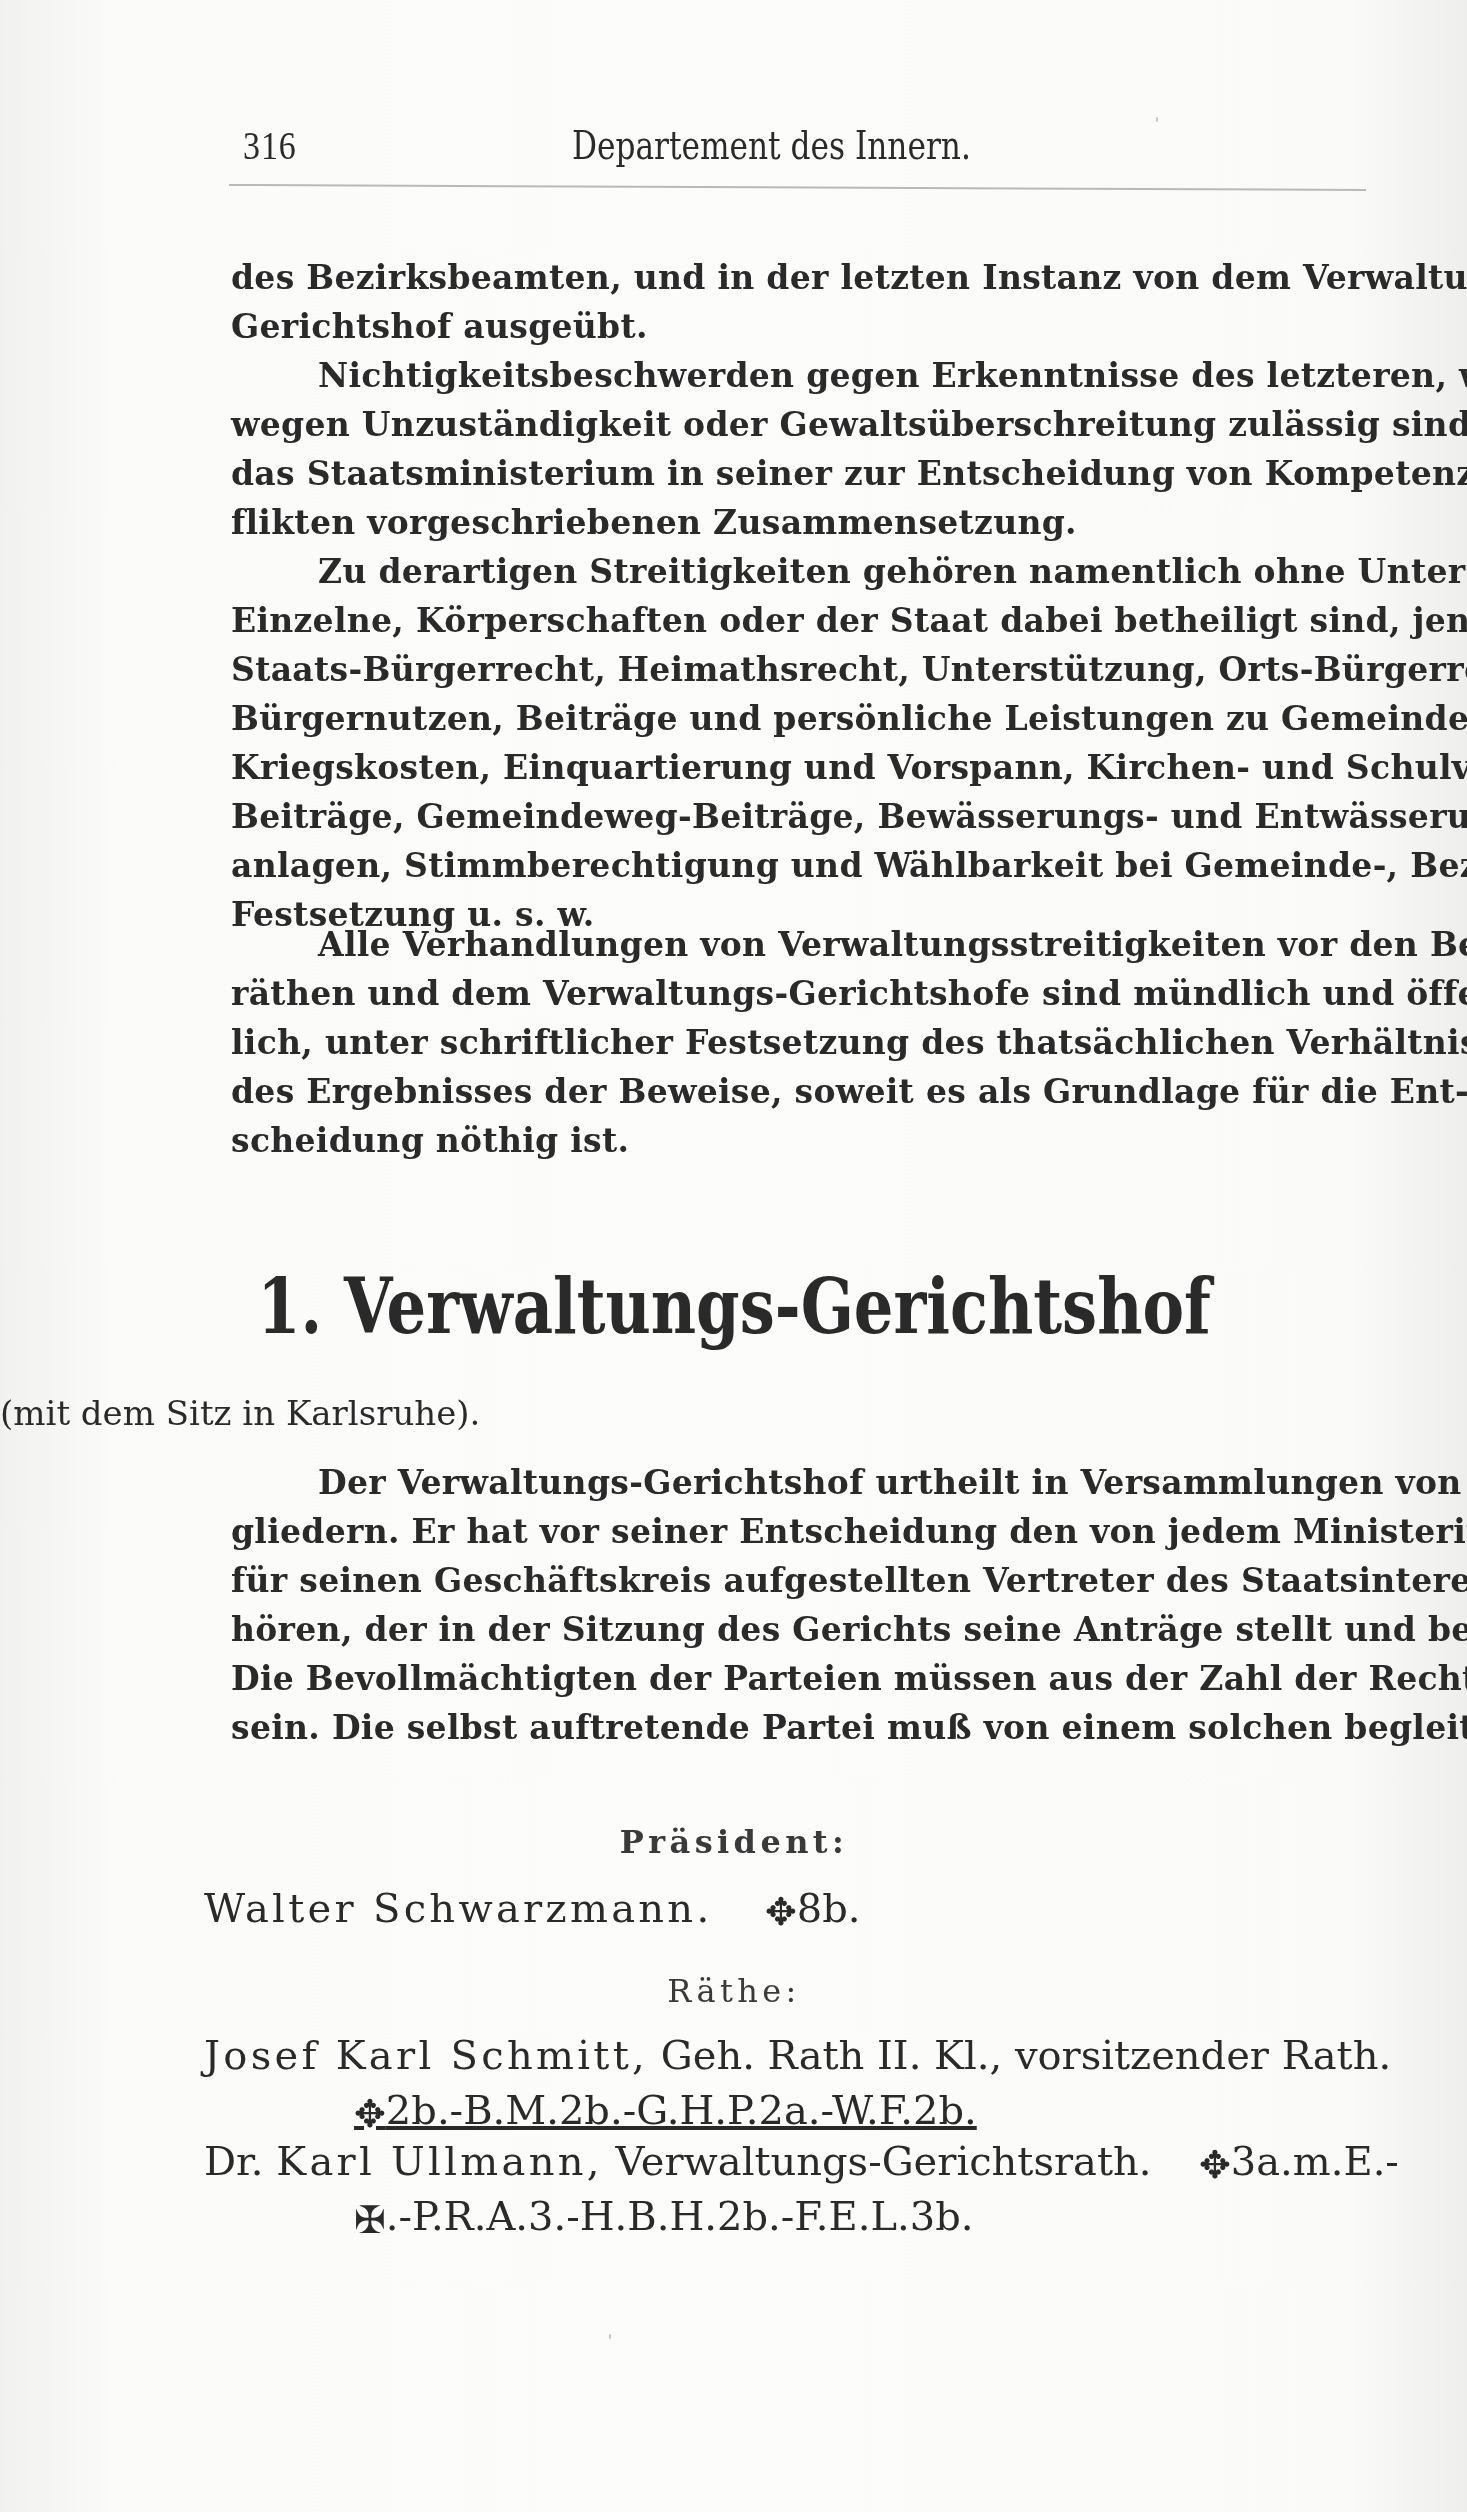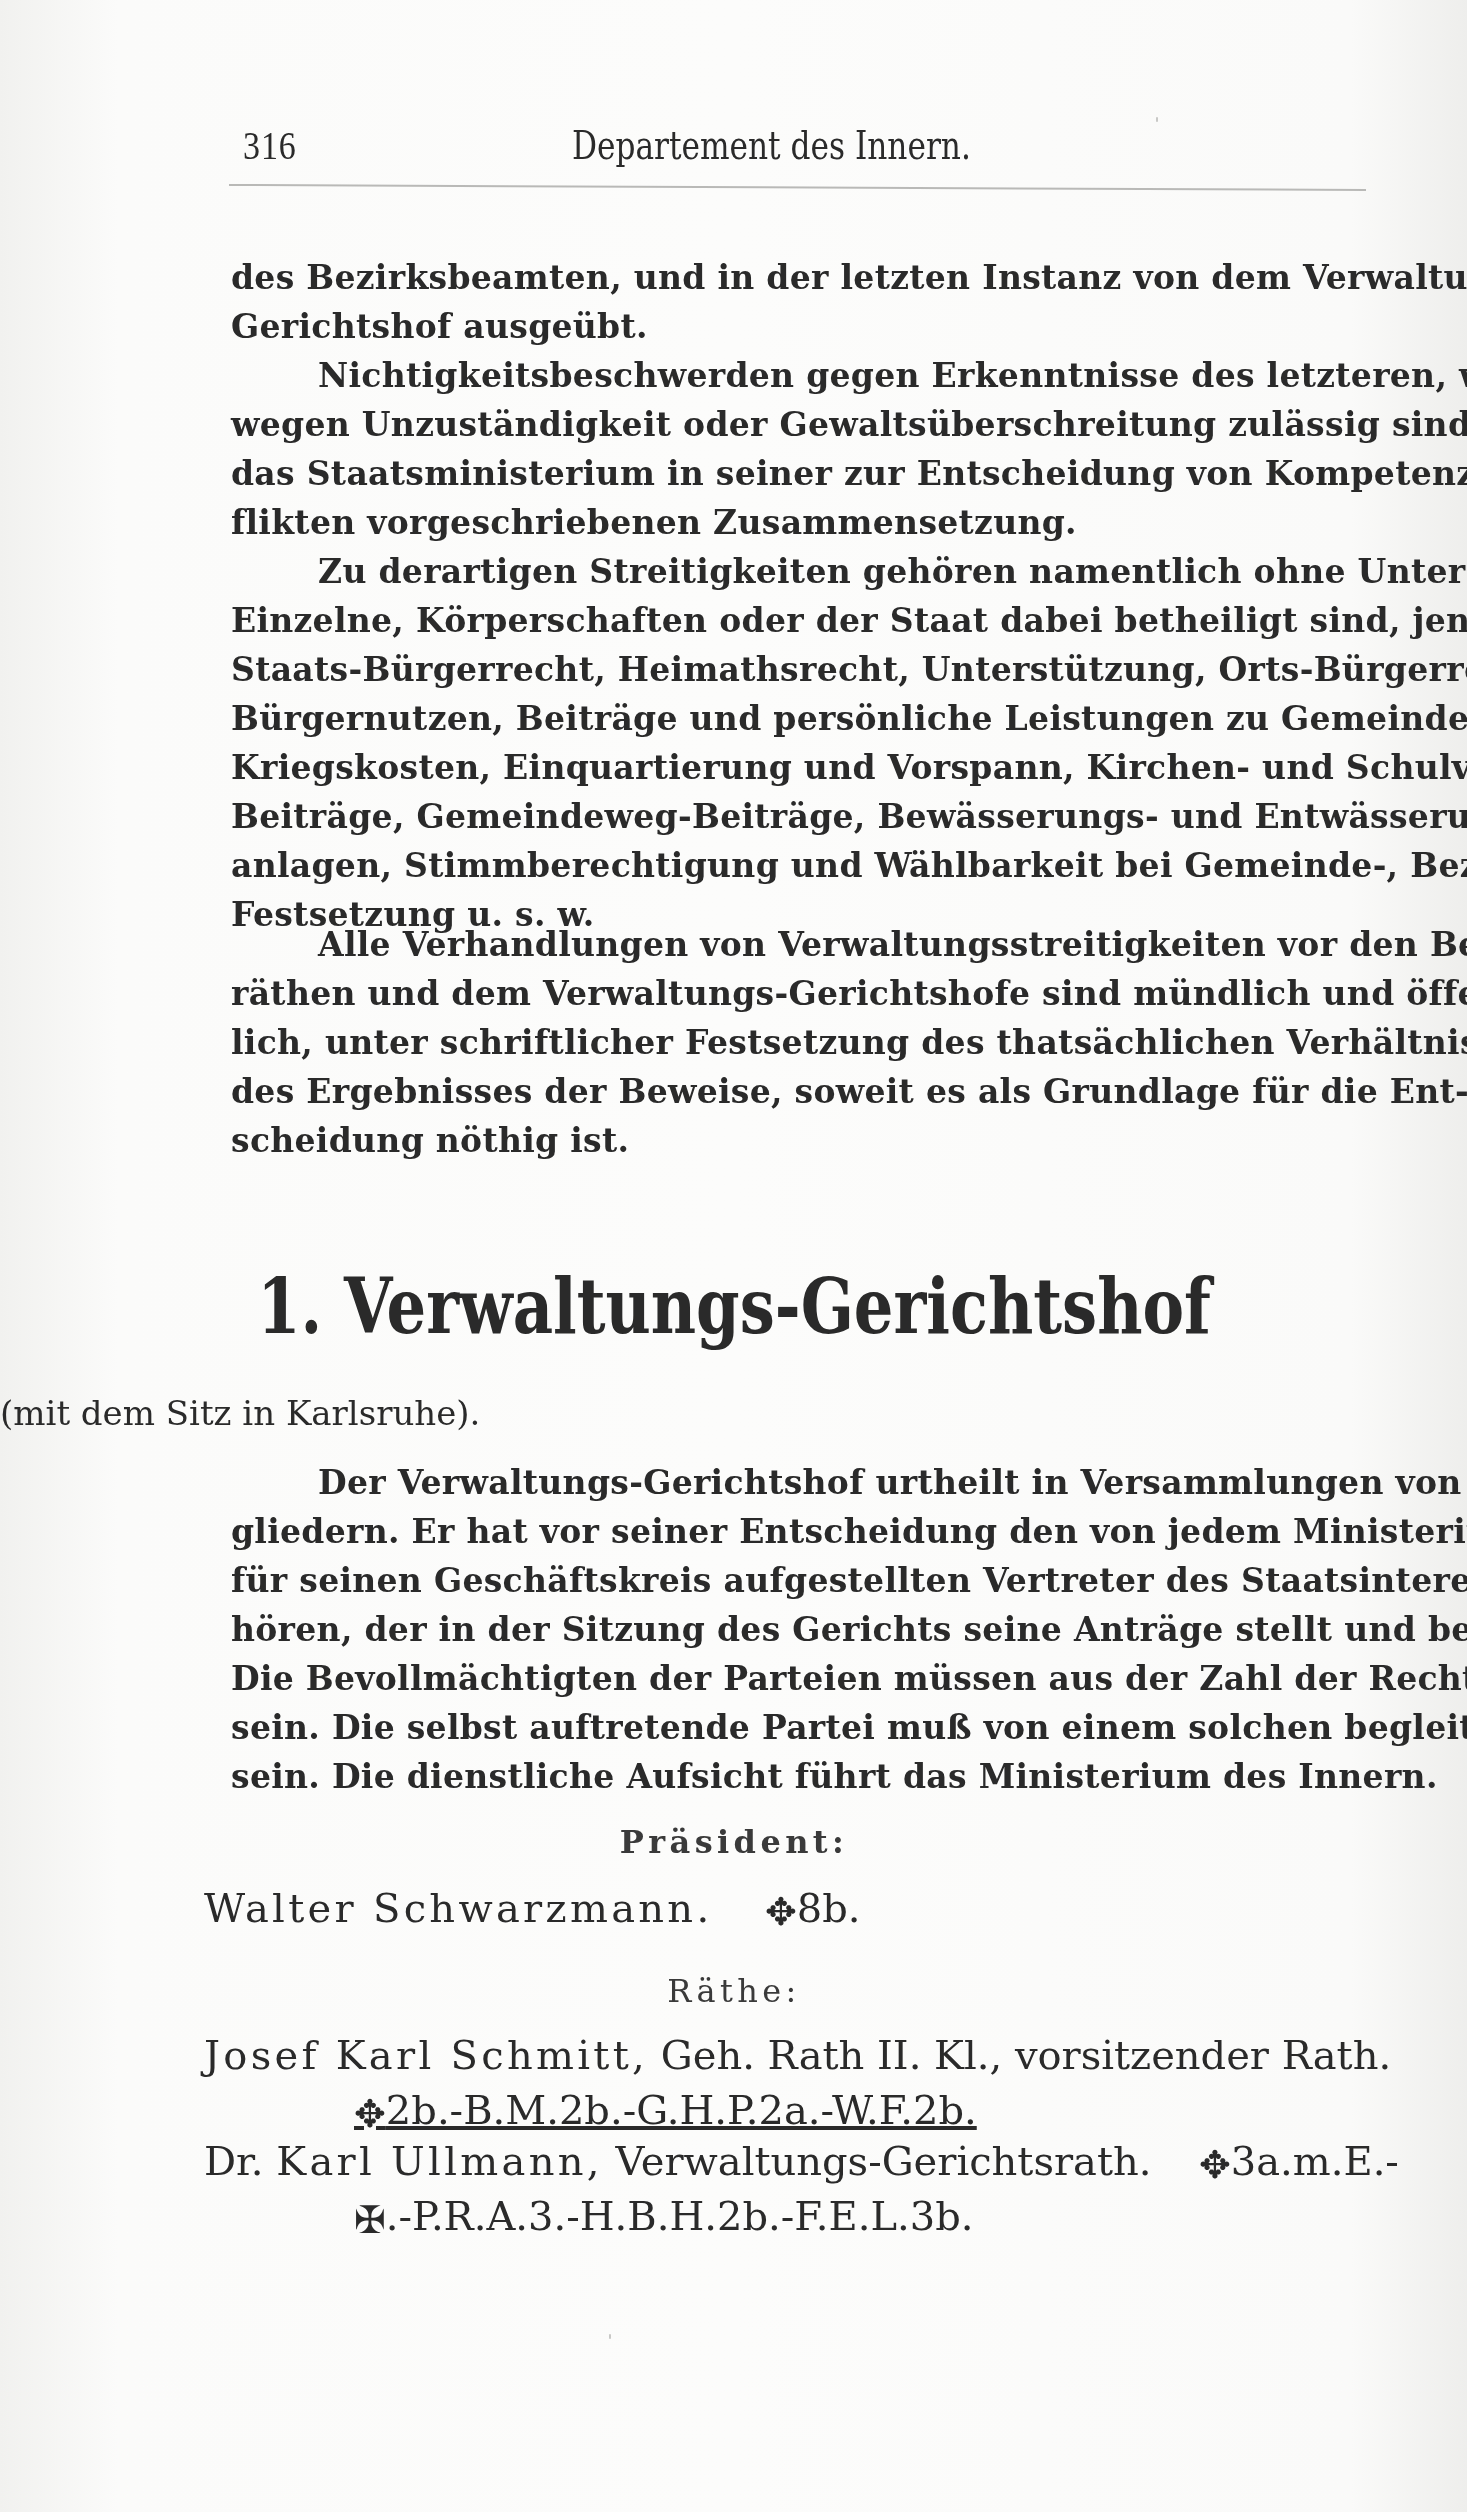--- a/index.html
+++ b/index.html
@@ -179,21 +179,20 @@
   <div class="section-heading">1. Verwaltungs-Gerichtshof</div>
   <div class="section-sub">(mit dem Sitz in Karlsruhe).</div>
 
   <div class="body-block" style="top:1458px;">
     <div class="line indent">Der Verwaltungs-Gerichtshof urtheilt in Versammlungen von 5 Mit-</div>
     <div class="line">gliedern. Er hat vor seiner Entscheidung den von jedem Ministerium</div>
     <div class="line">für seinen Geschäftskreis aufgestellten Vertreter des Staatsinteresses zu</div>
     <div class="line">hören, der in der Sitzung des Gerichts seine Anträge stellt und begründet.</div>
     <div class="line">Die Bevollmächtigten der Parteien müssen aus der Zahl der Rechtsanwälte</div>
     <div class="line">sein. Die selbst auftretende Partei muß von einem solchen begleitet</div>
-    <div class="line last">sein. Die dienstliche Aufsicht führt das Ministerium des Innern.</div>
   </div>
 
   <div class="role-label" style="top:1823px;font-weight:bold;">Präsident:</div>
   <div class="person" style="top:1885px;">
     <span class="spaced-name">Walter Schwarzmann.</span>
     <span style="display:inline-block;width:27px;"></span>
     <span class="decor">✥</span><span>8b.</span>
   </div>
 
   <div class="role-label" style="top:1972px;">Räthe:</div>

